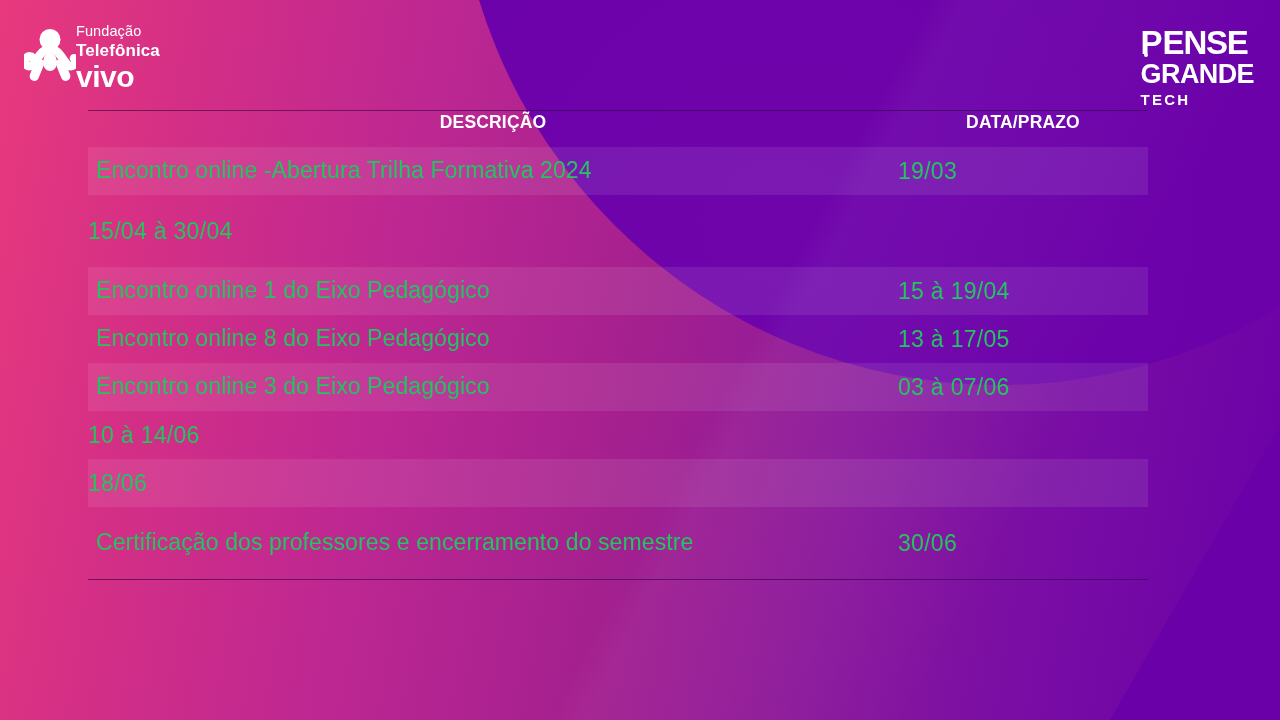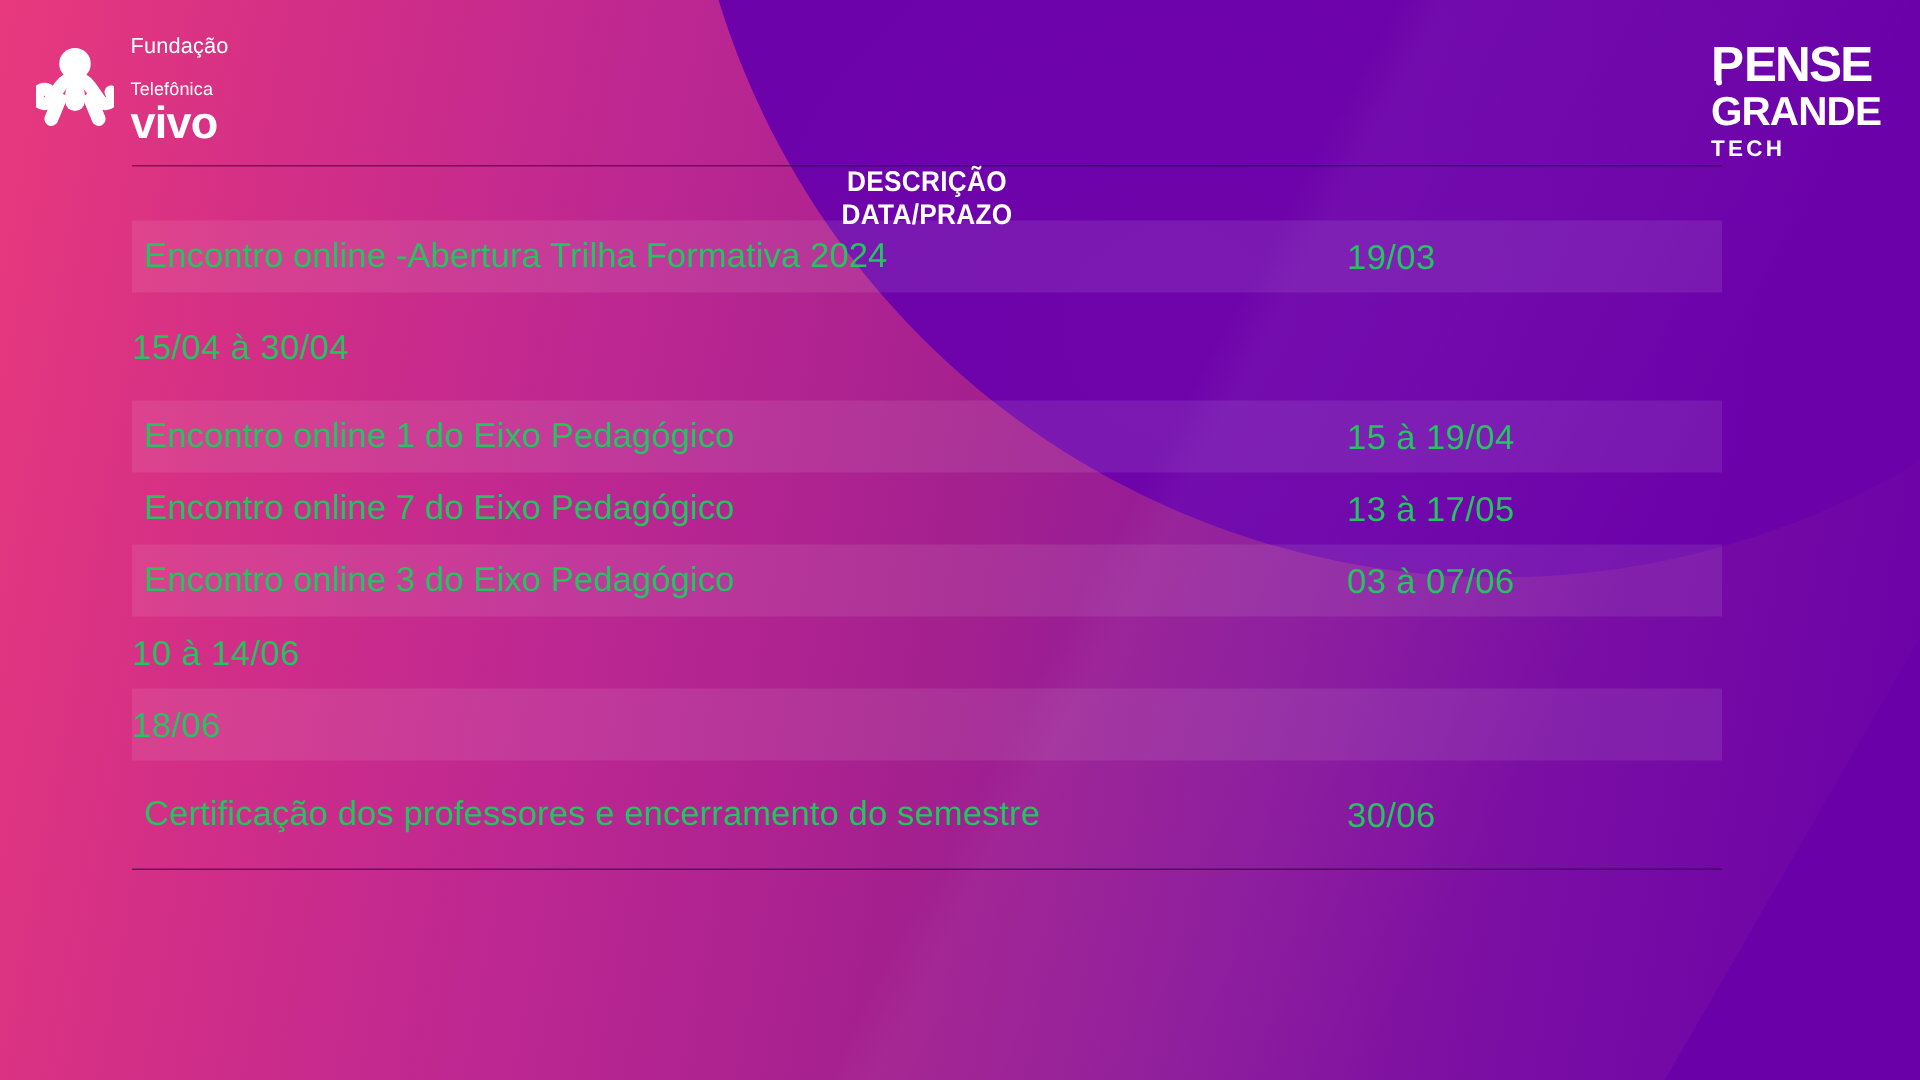--- a/index.html
+++ b/index.html
@@ -37,26 +37,26 @@
   }
   .bg-sheen {
     position:absolute; inset:0;
     background: linear-gradient(118deg, rgba(255,255,255,0) 56%, rgba(255,255,255,0.035) 58%, rgba(255,255,255,0.02) 70%, rgba(255,255,255,0) 78%);
     pointer-events:none;
   }
 
   
   .logo-left {
     position:absolute; left:24px; top:24px;
-    display:flex; align-items:center; gap:11px;
+    display:flex; align-items:center; 
   }
   .logo-left .mark { width:52px; height:60px; }
   .logo-left .words { color:#fff; line-height:1; }
   .logo-left .w1 { font-size:14.5px; letter-spacing:.1px; font-weight:400; }
-  .logo-left .w2 { font-size:12px; letter-spacing:.1px; font-weight:400; margin-top:14px; }
+  .logo-left .w2 { font-size:17px; letter-spacing:.1px; font-weight:700; margin-top:3px; }
   .logo-left .w3 { font-size:30px; font-weight:700; letter-spacing:-0.5px; margin-top:3px; }
 
   .logo-right {
     position:absolute; right:26px; top:26px;
     color:#fff; text-align:left; line-height:1;
   }
   .logo-right .lr1 {
     font-size:33px; font-weight:700; letter-spacing:-1.2px;
     display:flex; align-items:flex-start;
   }
@@ -70,23 +70,22 @@
 
   
   .table-wrap {
     position:absolute;
     left:88px; top:110px; width:1060px;
   }
   .rule { height:1px; background:rgba(40,0,60,.55); width:100%; }
   .rule.bottom { background:rgba(40,0,70,.6); }
 
   .thead {
-    display:flex; align-items:center;
+    display:flex; 
     height:36px;
-    flex-direction:column;
   }
   .th {
     color:#fff; font-weight:700; font-size:19px;
     letter-spacing:.2px;
     text-align:center;
     font-stretch:condensed;
     transform:scaleX(.92);
   }
   .th.desc { width:810px; }
   .th.date { width:250px; }
@@ -171,21 +170,21 @@
     <div class="cell date">19/03</div>
   </div>
   <div class="row tall">
     <div class="cell date">15/04 à 30/04</div>
   </div>
   <div class="row band">
     <div class="cell desc">Encontro online 1 do Eixo Pedagógico</div>
     <div class="cell date">15  à 19/04</div>
   </div>
   <div class="row">
-    <div class="cell desc">Encontro online 7 do Eixo Pedagógico</div>
+    <div class="cell desc">Encontro online 8 do Eixo Pedagógico</div>
     <div class="cell date">13 à 17/05</div>
   </div>
   <div class="row band">
     <div class="cell desc">Encontro online 3 do Eixo Pedagógico</div>
     <div class="cell date">03 à 07/06</div>
   </div>
   <div class="row">
     <div class="cell date">10 à 14/06</div>
   </div>
   <div class="row band">

